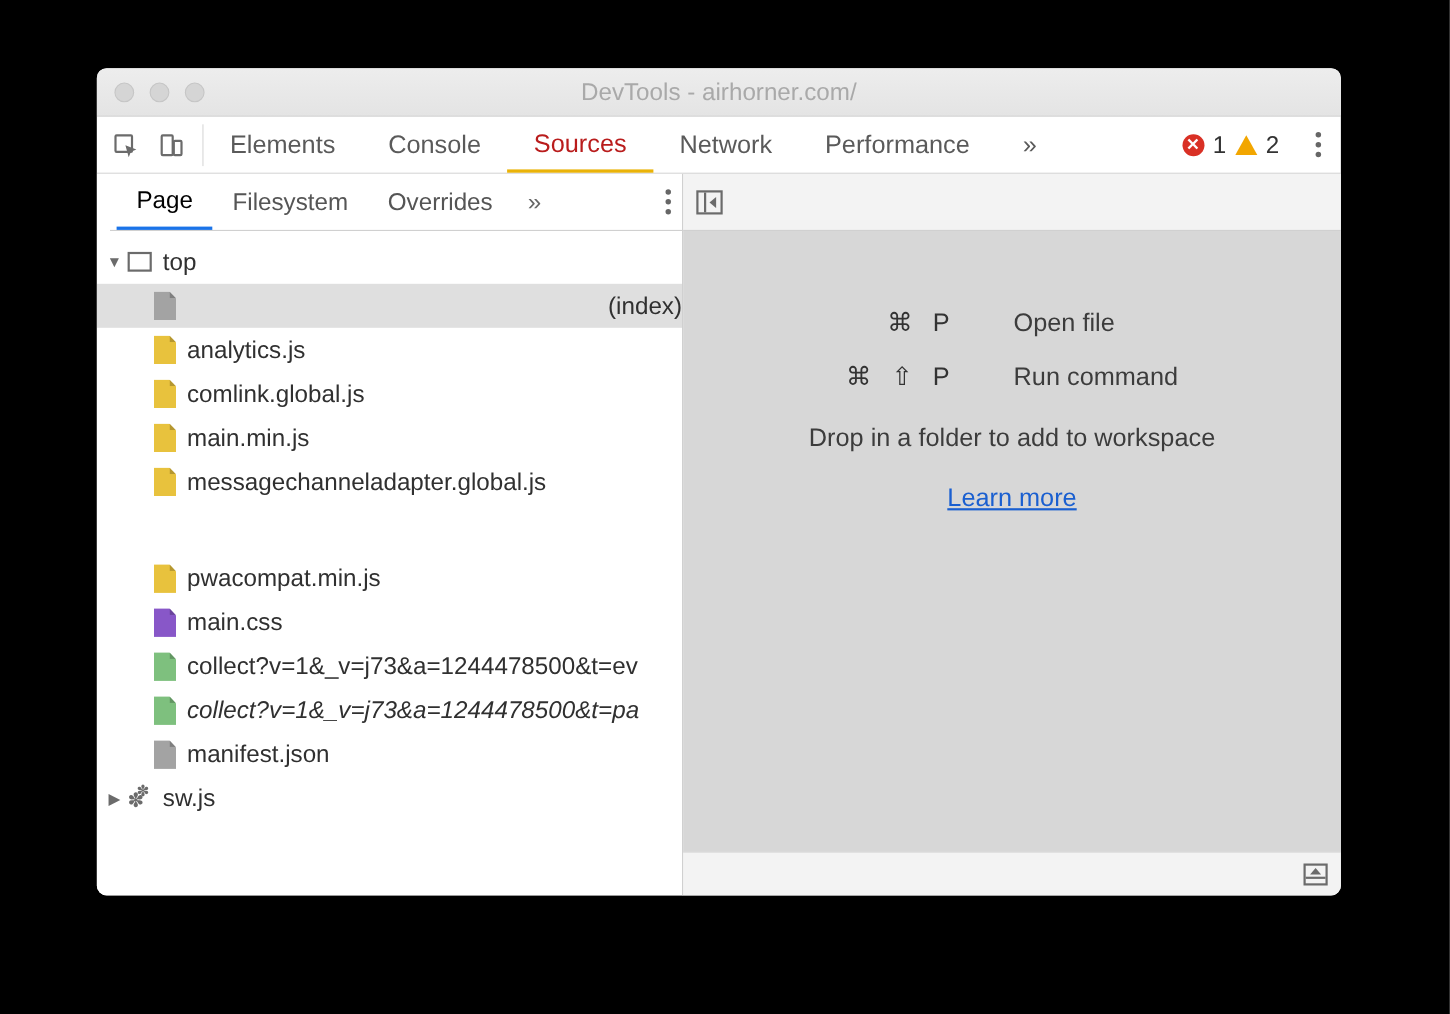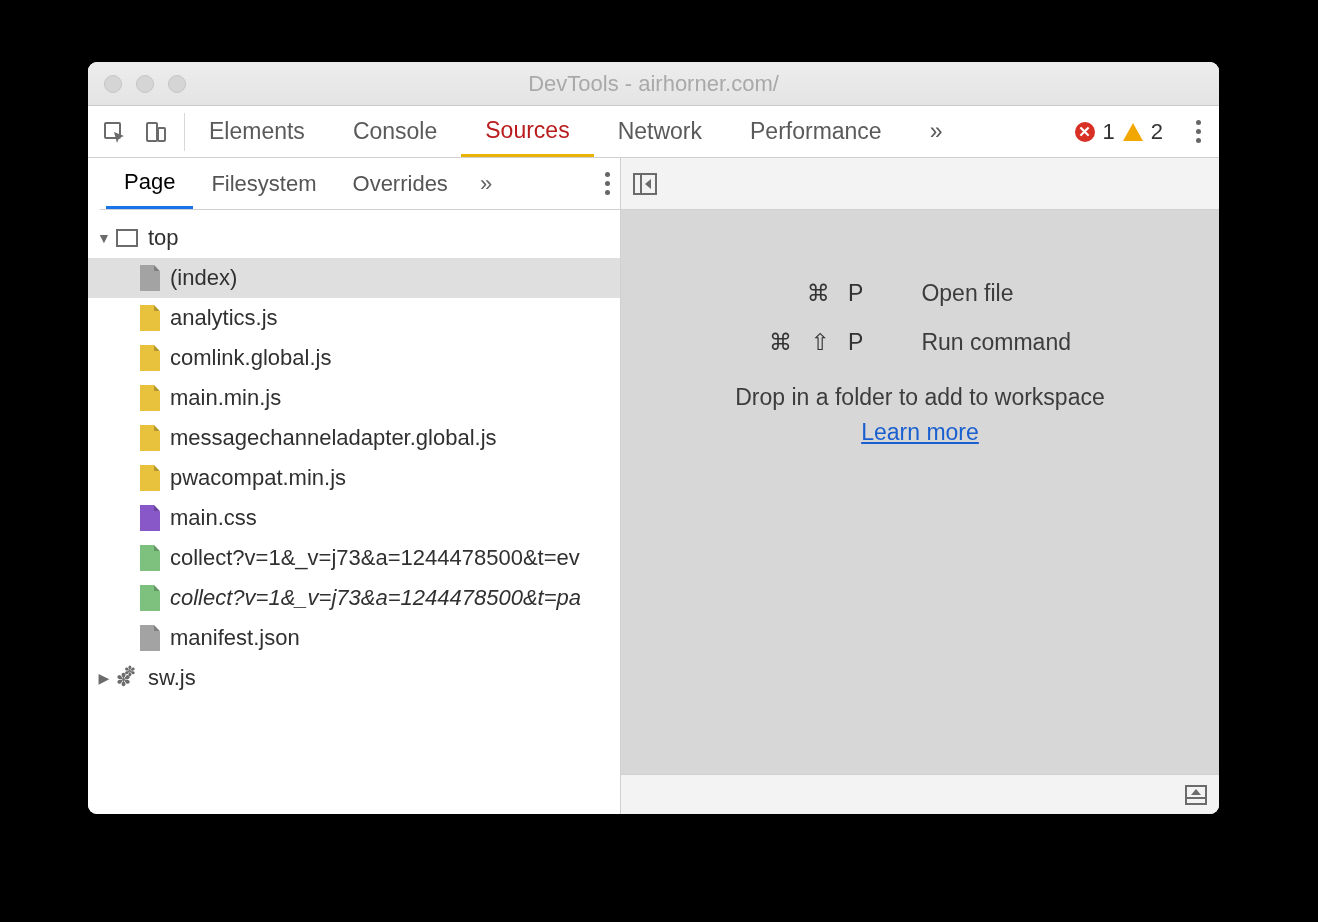--- a/index.html
+++ b/index.html
@@ -243,21 +243,21 @@
   .kb-grid {
     display: grid;
     grid-template-columns: auto auto;
     column-gap: 52px;
     row-gap: 22px;
     align-items: center;
     margin-bottom: 28px;
   }
   .kb-keys { text-align: right; letter-spacing: 6px; color: #333; }
   .kb-label { text-align: left; }
-  .drop-line { margin-bottom: 8px; }
+  .drop-line { margin-bottom: 28px; }
   .learn-link { color: #1a5fd0; text-decoration: underline; cursor: pointer; }
   .editor-bottom {
     height: 40px;
     background: #f3f3f3;
     border-top: 1px solid #d0d0d0;
     display: flex;
     align-items: center;
     justify-content: flex-end;
     padding-right: 12px;
   }
@@ -341,41 +341,41 @@
             <span></span>
           </div>
       </div>
       <div class="tree">
         <div class="tree-row" style="padding-left:8px">
           <span class="tw">▼</span>
           <span class="frame-icon"></span>
           <span class="tree-label">top</span>
         </div>
         <div id="file-rows">
-            <div class="tree-row selected" style="padding-left: 52px;">
+            <div class="tree-row selected" style="padding-left: 52px; justify-content: space-between;">
               <span class="file-icon ic-gray"></span>
               <span class="tree-label">(index)</span>
             </div>
             <div class="tree-row" style="padding-left: 52px;">
               <span class="file-icon ic-yellow"></span>
               <span class="tree-label">analytics.js</span>
             </div>
             <div class="tree-row" style="padding-left: 52px;">
               <span class="file-icon ic-yellow"></span>
               <span class="tree-label">comlink.global.js</span>
             </div>
             <div class="tree-row" style="padding-left: 52px;">
               <span class="file-icon ic-yellow"></span>
               <span class="tree-label">main.min.js</span>
             </div>
             <div class="tree-row" style="padding-left: 52px;">
               <span class="file-icon ic-yellow"></span>
               <span class="tree-label">messagechanneladapter.global.js</span>
             </div>
-            <div class="tree-row" style="padding-left: 52px;">
+            <div class="tree-row" style="padding-left: 52px; margin-top: 48px;">
               <span class="file-icon ic-yellow"></span>
               <span class="tree-label">pwacompat.min.js</span>
             </div>
             <div class="tree-row" style="padding-left: 52px;">
               <span class="file-icon ic-purple"></span>
               <span class="tree-label">main.css</span>
             </div>
             <div class="tree-row" style="padding-left: 52px;">
               <span class="file-icon ic-green"></span>
               <span class="tree-label">collect?v=1&amp;_v=j73&amp;a=1244478500&amp;t=ev</span>

